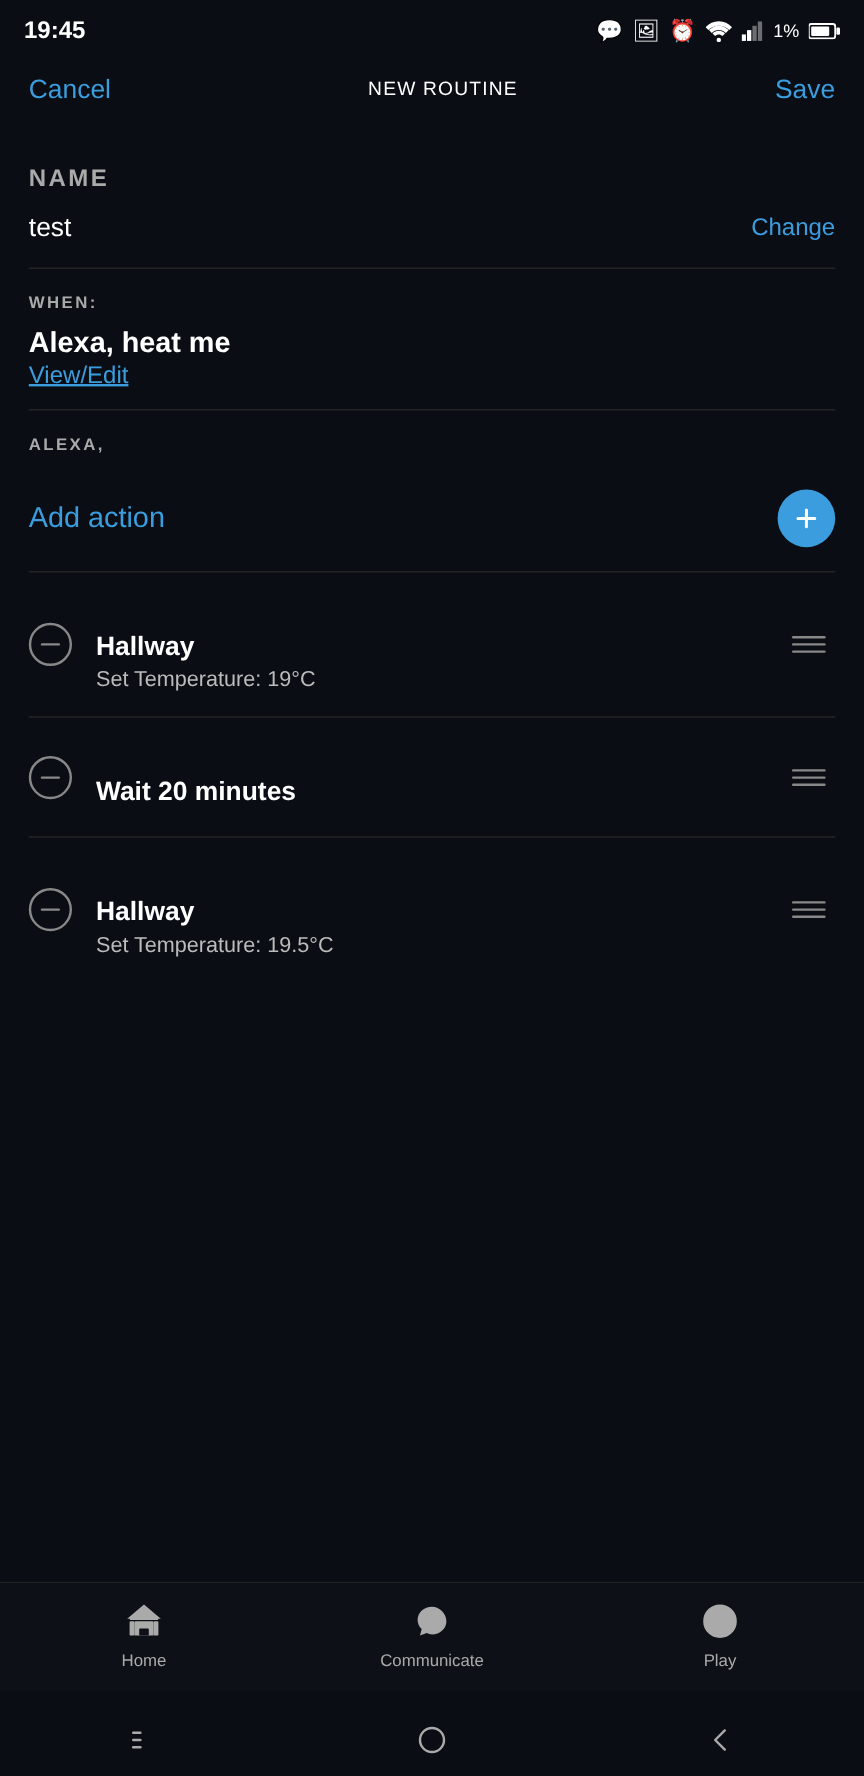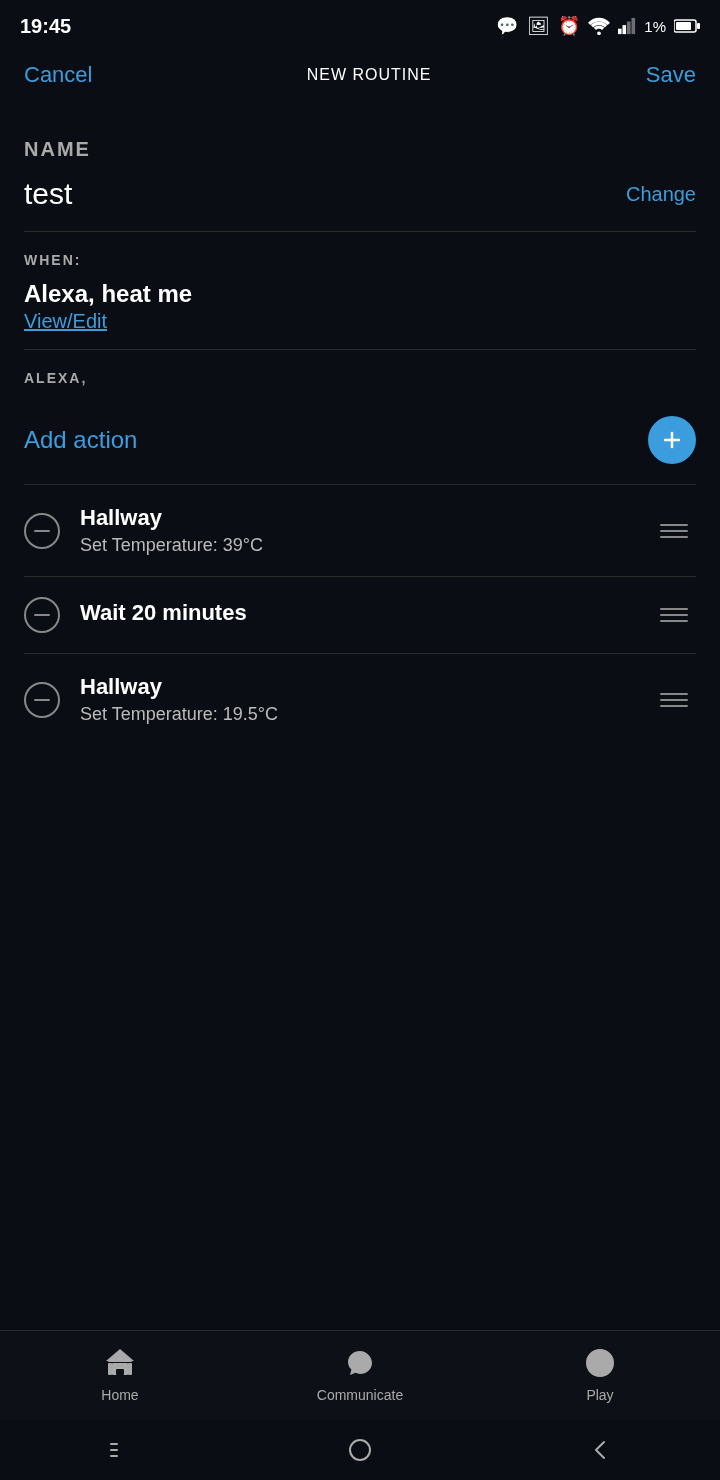--- a/index.html
+++ b/index.html
@@ -84,21 +84,21 @@
       margin-top: 16px;
     }
 
     .name-row {
       display: flex;
       justify-content: space-between;
       align-items: center;
       padding-bottom: 20px;
     }
     .name-value {
-      font-size: 30px;
+      font-size: 22px;
       color: #fff;
       font-weight: 400;
     }
     .change-btn {
       font-size: 20px;
       color: #3b9ddd;
       cursor: pointer;
     }
 
     .when-section {
@@ -195,20 +195,21 @@
       border-radius: 1px;
     }
     .action-content {
       flex: 1;
     }
     .action-title {
       font-size: 22px;
       font-weight: 600;
       color: #fff;
       margin-bottom: 4px;
+      margin-top: 29px;
     }
     .action-subtitle {
       font-size: 18px;
       color: #bbb;
     }
     .action-drag {
       display: flex;
       flex-direction: column;
       gap: 4px;
       cursor: grab;
@@ -217,21 +218,21 @@
     .drag-line {
       width: 28px;
       height: 2px;
       background: #888;
       border-radius: 1px;
     }
 
     
     .bottom-nav {
       position: fixed;
-      bottom: 60px;
+      bottom: 72px;
       left: 0;
       width: 720px;
       background: #0d1117;
       border-top: 1px solid #2a2a2a;
       display: flex;
       justify-content: space-around;
       align-items: center;
       padding: 12px 0 16px;
       height: 90px;
     }
@@ -351,21 +352,21 @@
       </svg>
     </div>
   </div>
 
   <div>
 
     <div class="action-item">
       <div class="action-remove"></div>
       <div class="action-content">
         <div class="action-title">Hallway</div>
-        <div class="action-subtitle">Set Temperature: 39°C</div>
+        <div class="action-subtitle">Set Temperature: 19°C</div>
       </div>
       <div class="action-drag">
         <div class="drag-line"></div>
         <div class="drag-line"></div>
         <div class="drag-line"></div>
       </div>
     </div>
 
     <div class="action-item">
       <div class="action-remove"></div>

